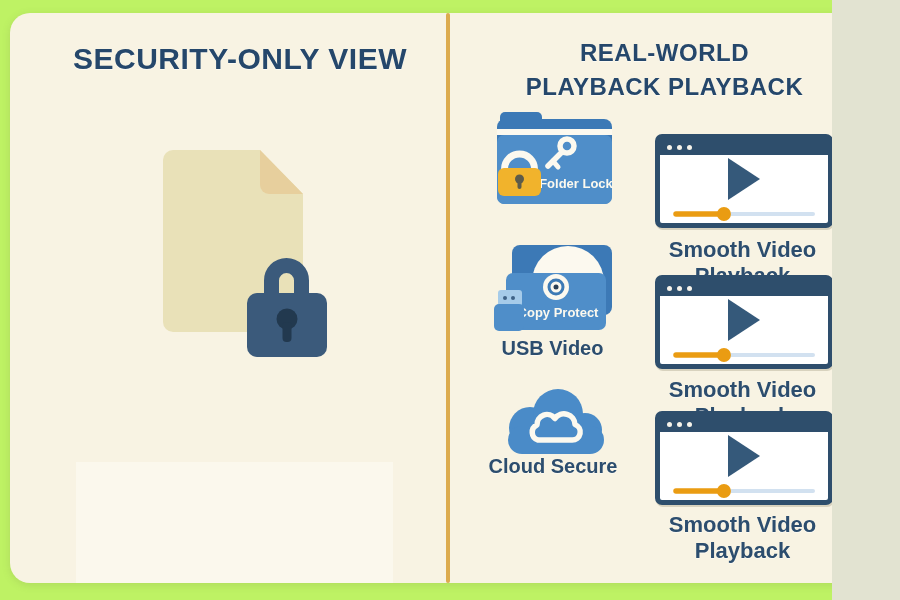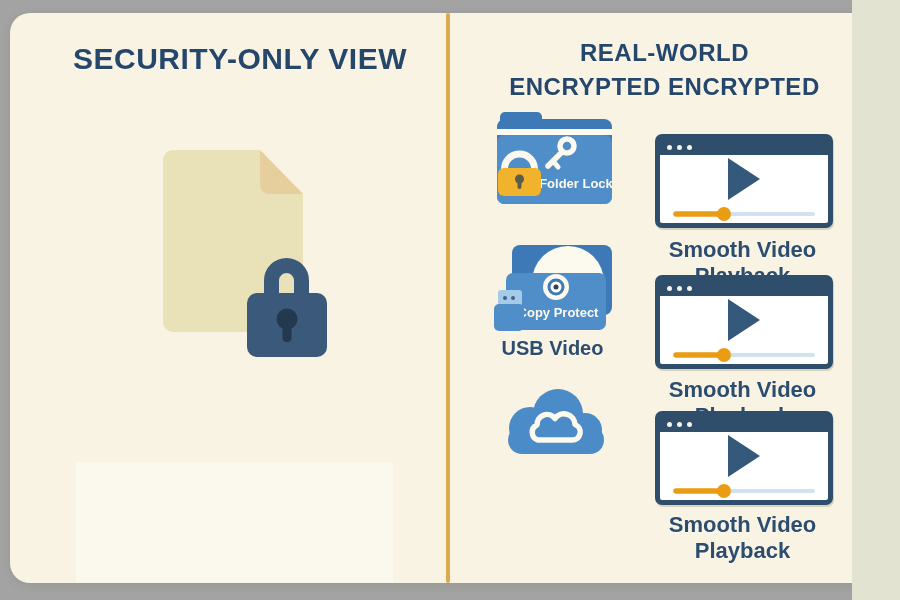--- a/index.html
+++ b/index.html
@@ -1,17 +1,17 @@
 <!DOCTYPE html>
 <html><head>
 <meta charset="utf-8">
 <style>
   html,body{margin:0;padding:0;background:#e2e3d1;}
-  .stage{position:relative;width:832px;height:600px;background:#a3a3a3;overflow:hidden;
-         font-family:"Liberation Sans",sans-serif;padding-left:20px;}
+  .stage{position:relative;width:832px;height:600px;background:#bef264;overflow:hidden;
+         font-family:"Liberation Sans",sans-serif;}
   .card{position:absolute;left:10px;top:13px;width:872px;height:570px;background:#f8f3e3;
         border-radius:20px;box-shadow:0 2px 8px rgba(90,90,60,.15);}
   .divider{position:absolute;left:446px;top:13px;width:4px;height:570px;background:#dcab4e;border-radius:2px;}
   .soft-box{position:absolute;left:76px;top:462px;width:317px;height:121px;
             background:rgba(253,251,244,.6);}
   .title{position:absolute;color:#25476b;font-weight:bold;text-align:center;
          letter-spacing:.5px;text-shadow:0 1px 0 rgba(255,255,255,.55);}
   .title-left{left:30px;top:42px;width:420px;font-size:30px;}
   .title-right{left:452px;top:36px;width:425px;font-size:24px;line-height:34px;}
   .abs{position:absolute;}
@@ -42,21 +42,21 @@
 
   <svg class="abs" style="left:240px;top:244px" width="92" height="118" viewBox="0 0 92 118">
     <path d="M31.5,54 V36.5 A15,15 0 1 1 61.5,36.5 V54" fill="none" stroke="#3b5a7b" stroke-width="15"></path>
     <rect x="7" y="49" width="80" height="64" rx="10" fill="#3b5a7b"></rect>
     <circle cx="47" cy="75" r="10.5" fill="#22394f"></circle>
     <rect x="42.5" y="78" width="9" height="20" rx="4" fill="#22394f"></rect>
   </svg>
 
   <div class="title title-right">
     <div>REAL-WORLD</div>
-    <div>ENCRYPTED ENCRYPTED</div>
+    <div>PLAYBACK PLAYBACK</div>
   </div>
 
   <svg class="abs" style="left:496px;top:112px" width="122" height="93" viewBox="0 0 122 93">
     <rect x="4" y="0" width="42" height="16" rx="5" fill="#3c79b6"></rect>
     <rect x="1" y="7" width="115" height="85" rx="8" fill="#3c79b6"></rect>
     <rect x="1" y="17" width="115" height="6" fill="#fcf9ef"></rect>
     <rect x="1" y="23" width="115" height="69" rx="7" fill="#4f8ec9"></rect>
     <g stroke="#fcf9ef" fill="none" stroke-linecap="round">
       <circle cx="71" cy="34" r="7" stroke-width="5.5"></circle>
       <path d="M66,40 L52,54" stroke-width="5.5"></path>
@@ -92,20 +92,21 @@
 
   <svg class="abs" style="left:498px;top:384px" width="116" height="74" viewBox="0 0 116 74">
     <g fill="#4a8bc8">
       <circle cx="32" cy="44" r="21"></circle>
       <circle cx="60" cy="30" r="25"></circle>
       <circle cx="87" cy="46" r="17"></circle>
       <rect x="10" y="42" width="96" height="28" rx="14"></rect>
     </g>
     <path d="M40,56 h34 a8,8 0 0 0 3,-15.5 a11,11 0 0 0 -20,-6 a10,10 0 0 0 -18,6.5 a8,8 0 0 0 1,15 Z" fill="none" stroke="#fcf9ef" stroke-width="5.5" stroke-linejoin="round"></path>
   </svg>
+  <div class="caption" style="left:468px;top:455px;width:170px">Cloud Secure</div>
 
   <div class="player" style="top:134px">
     <div class="bar">
       <span class="dot"></span>
       <span class="dot"></span>
       <span class="dot"></span>
     </div>
     <svg class="player-screen" width="168" height="68" viewBox="0 0 168 68">
       <polygon points="68,3 68,45 100,24" fill="#35597a"></polygon>
       <line x1="16" y1="59" x2="153" y2="59" stroke="#d2e1f0" stroke-width="4" stroke-linecap="round"></line>

